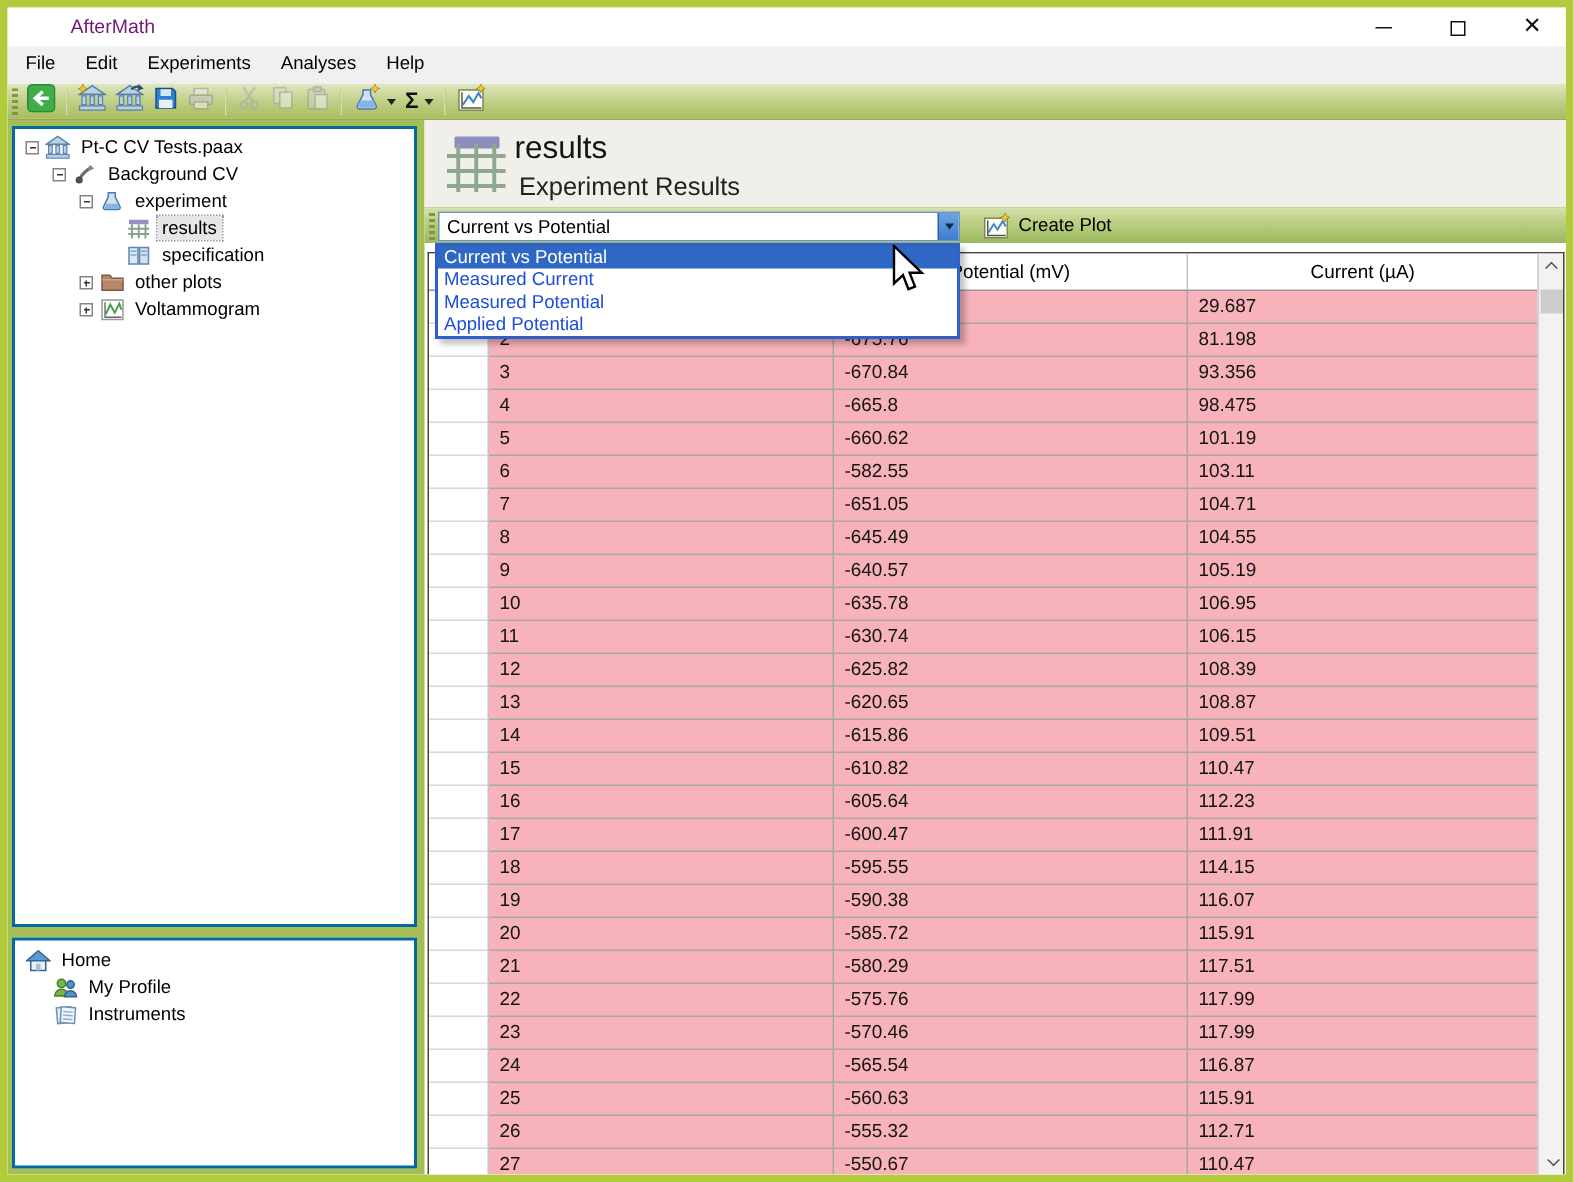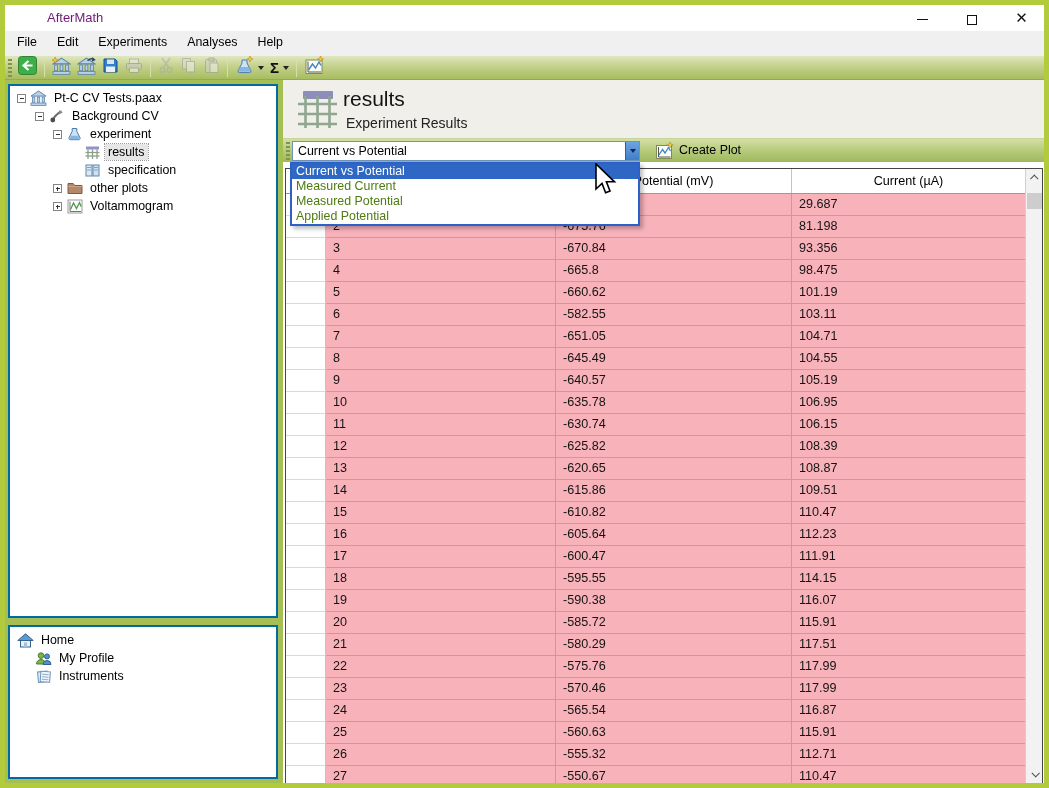--- a/index.html
+++ b/index.html
@@ -50,21 +50,21 @@
   .exp.plus::after { content:""; position:absolute; left:3px; top:2px; width:1px; height:4px; background:#333; }
   .exp-spacer { width:13px; flex:none; }
   .tree-row .icon { display:inline-flex; width:17px; justify-content:center; margin-right:4px; flex:none; }
   .tree-label { font-size:12.4px; color:#000; padding:1px 3px; }
   .tree-label.selected { background:#e6e6e6; outline:1px dotted #9a9a9a; }
 
   
   .mainheader { position:absolute; left:278px; top:75px; width:761px; height:58px; background:#f0efe9; }
   .bigicon { position:absolute; left:13px; top:8px; }
   .h1 { position:absolute; left:60px; top:7px; font-size:21px; color:#141414; }
-  .h2 { position:absolute; left:63px; top:35px; font-size:14px; color:#222;text-align:center; }
+  .h2 { position:absolute; left:63px; top:35px; font-size:17px; color:#222;text-align:center; }
 
   
   .band { position:absolute; left:278px; top:133px; width:761px; height:24px;
     background:linear-gradient(to bottom,#d3dfa6 0%,#b7cb7c 50%,#9db95e 100%);
     border-top:1px solid #c7d49a; }
   .bgrip { position:absolute; left:3px; top:3px; width:4px; height:18px;
     background:repeating-linear-gradient(to bottom,#7f954a 0 2px,transparent 2px 4px); }
   .combo { position:absolute; left:9px; top:2px; width:348px; height:20px; background:#fff; border:1px solid #6f93b4; }
   .combo-text { position:absolute; left:5px; top:2px; font-size:12.4px; color:#000; }
   .combo-btn { position:absolute; right:0; top:0; width:14px; height:18px; background:linear-gradient(to bottom,#6ea3e0,#3f7ecb); border-left:1px solid #2f5fa5; display:flex; align-items:center; justify-content:center; }
@@ -89,21 +89,21 @@
   .sbtn { position:absolute; left:0; width:17px; height:18px; background:#f2f2f2; display:flex; align-items:center; justify-content:center; }
   .sbtn.up { top:0; } .sbtn.down { bottom:0; }
   .chev { width:6px; height:6px; border-left:1.6px solid #505050; border-top:1.6px solid #505050; }
   .chev.up { transform:rotate(45deg) translateY(1px); }
   .chev.down { transform:rotate(225deg) translateY(1px); }
   .thumb { position:absolute; left:1px; top:24px; width:15px; height:16px; background:#cdcdcd; }
 
   
   .droplist { position:absolute; left:285px; top:157px; width:350px; height:64px; background:#fff;
     border:2px solid #2f5fc9; z-index:10; box-shadow:3px 3px 4px rgba(0,0,0,.25); }
-  .drop-item { height:15px; line-height:15px; font-size:12.4px; color:#4d7c0f; padding-left:4px; white-space:nowrap; }
+  .drop-item { height:15px; line-height:15px; font-size:12.4px; color:#1d4ed8; padding-left:4px; white-space:nowrap; }
   .drop-item.selected { background:#2f67c5; color:#fff; }
 
   .cursor { position:absolute; left:589px; top:158px; z-index:20; }
 </style>
 </head>
 <body>
 
 <div id="window">
 
   <div class="titlebar">

